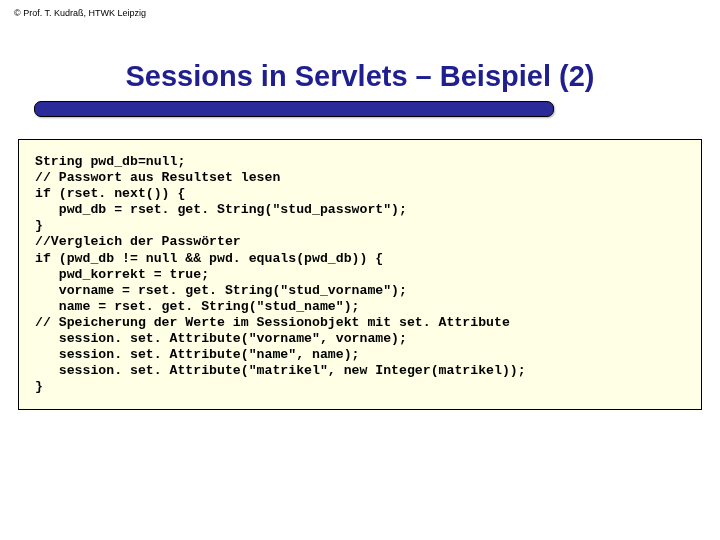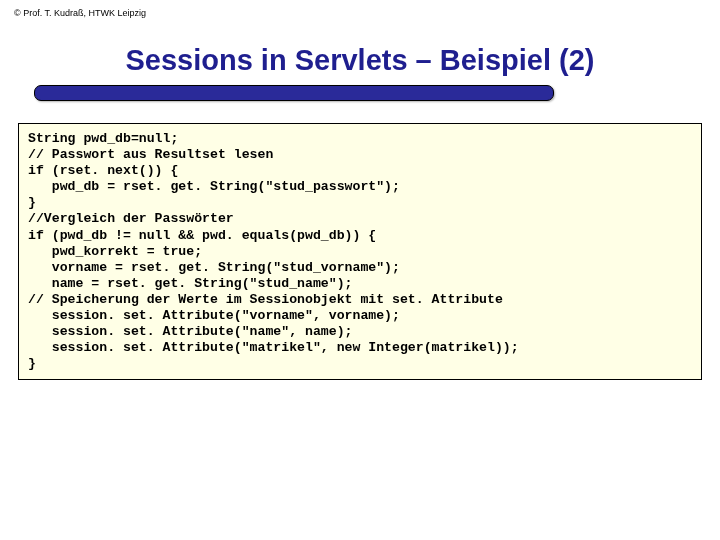--- a/index.html
+++ b/index.html
@@ -14,42 +14,42 @@
   .copyright {
     font-size: 9px;
     color: #000;
     padding: 8px 16px 0 14px;
   }
   .title {
     font-size: 29px;
     font-weight: bold;
     color: #1f1f8f;
     text-align: center;
-    margin-top: 26px;
+    margin-top: 42px;
     padding: 0 45px;
   }
   .underline-wrap {
     margin: 8px 0 0 34px;
     width: 520px;
   }
   .underline-bar {
     height: 14px;
     background: #2a2a99;
     border-radius: 7px;
     border: 1px solid #000;
     box-shadow: 1px 1px 2px rgba(0,0,0,0.3);
   }
   .codebox {
     margin: 22px 18px 0 18px;
     border: 1px solid #000;
     background: #ffffe6;
     padding: 6px 8px 6px 8px;
   }
   .codebox pre {
-    margin: 1px;
+    margin: 8px;
     font-family: "Courier New", monospace;
     font-weight: bold;
     font-size: 13.2px;
     line-height: 1.22;
     white-space: pre;
     color: #000;
   }
 </style>
 </head>
 <body>

